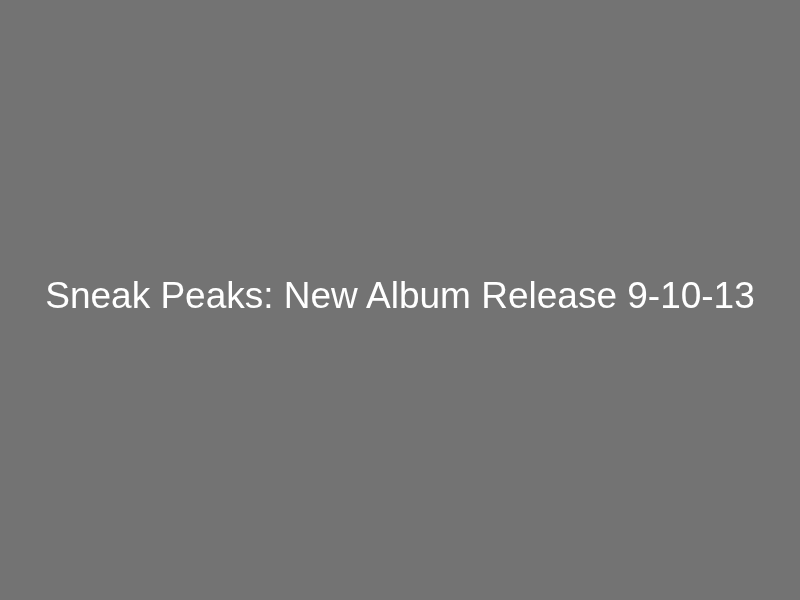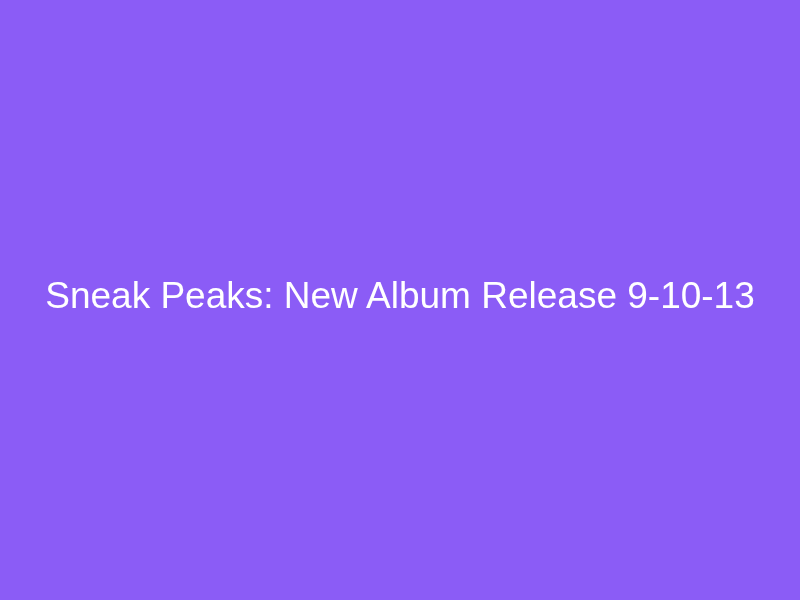--- a/index.html
+++ b/index.html
@@ -14,21 +14,21 @@
     overflow: hidden;
     font-family: "Liberation Sans", sans-serif;
     background: #ffffff;
   }
 
   .placeholder-banner {
     position: relative;
     box-sizing: border-box;
     width: 800px;
     height: 600px;
-    background-color: #8b5cf6;
+    background-color: #737373;
     display: flex;
     align-items: center;
     justify-content: center;
     overflow: hidden;
   }
 
   .banner-caption {
     display: block;
     width: 100%;
     padding: 0 24px;

